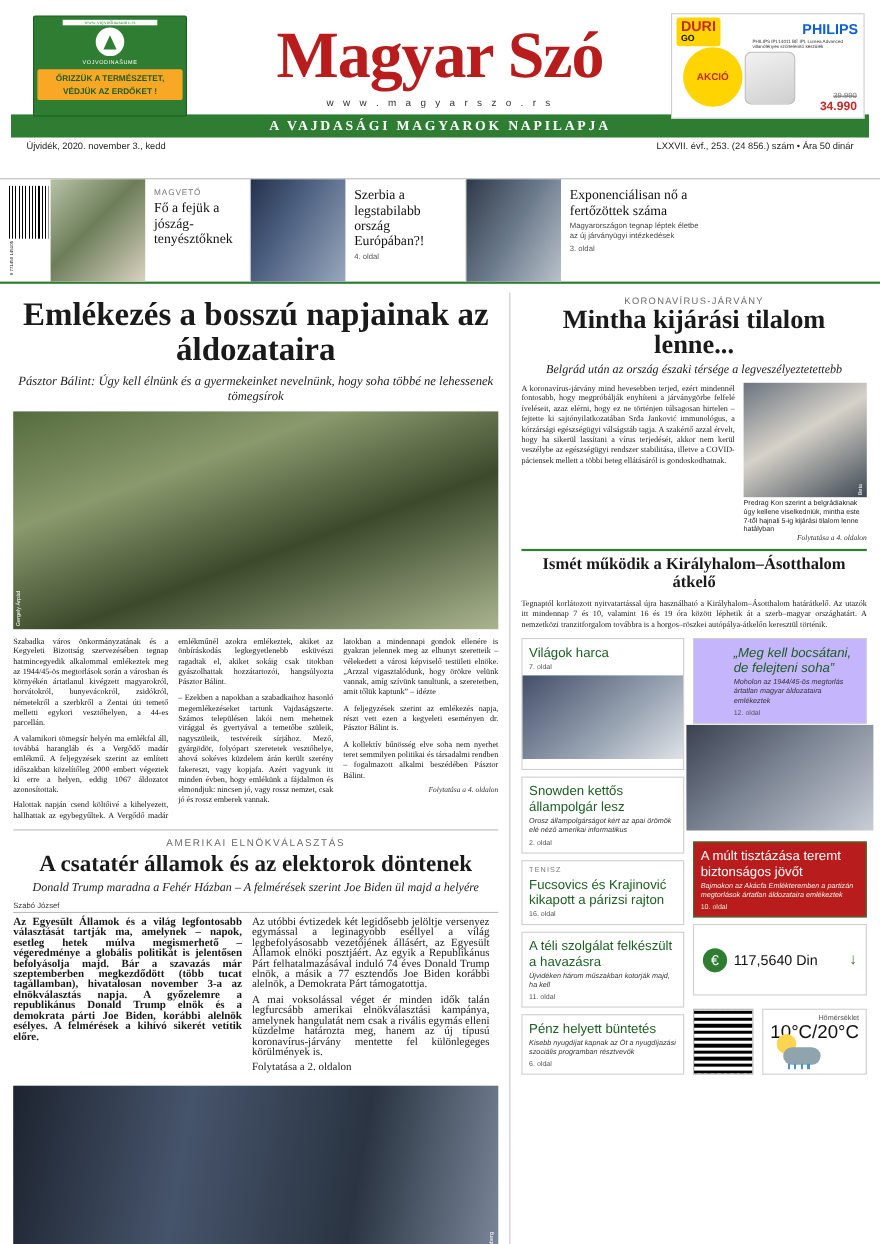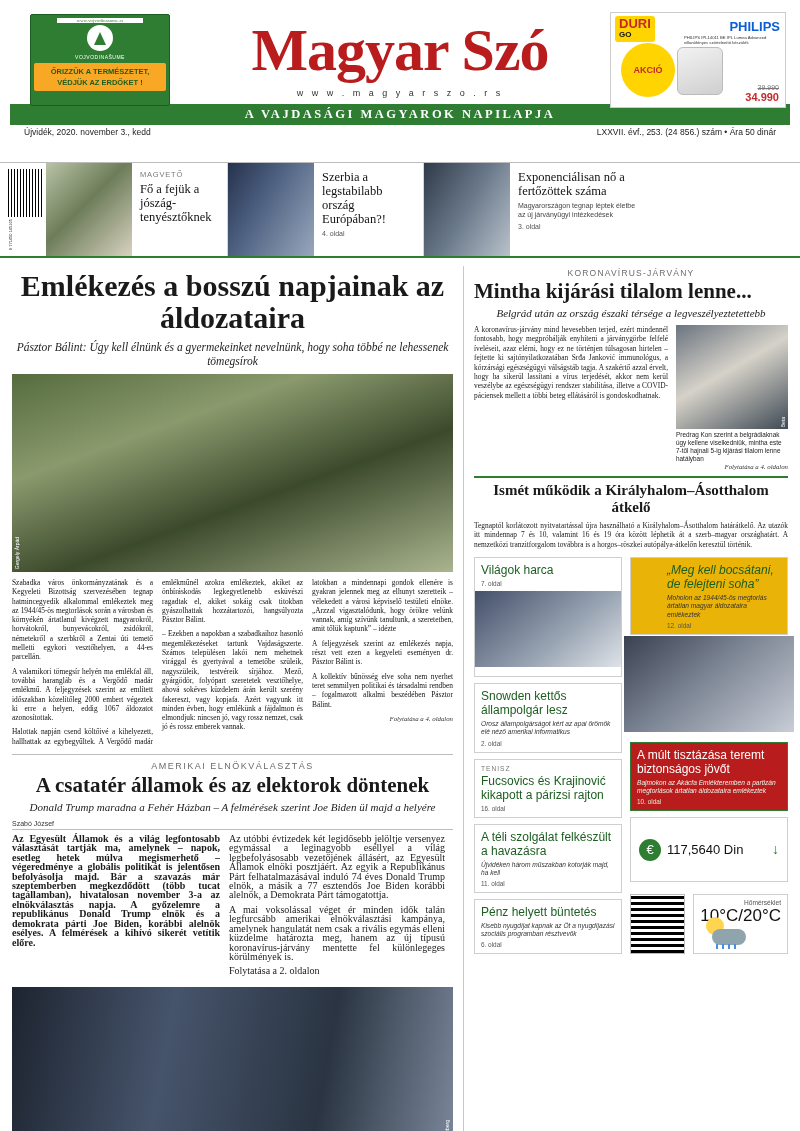--- a/index.html
+++ b/index.html
@@ -109,42 +109,42 @@
   .byline { font-family:"Liberation Sans",sans-serif; font-size:7px; border-bottom:1px solid #bbb; padding-bottom:2px; margin-bottom:4px; color:#333;}
   .twocol { display:flex; gap:9px; }
   .body-col { font-size:10px; line-height:9.4px; text-align:justify;}
   .body-col p{ margin:0 0 5px;}
   .bottom-photo { height: 160px; margin-top: 6px; position:relative;
     background: linear-gradient(100deg,#1d2430 0%, #46546b 35%, #2a3442 70%, #7a8799 100%);}
   .bottom-photo .credit{ position:absolute; right:3px; bottom:3px; writing-mode: vertical-rl; transform: rotate(180deg); font-family:"Liberation Sans",sans-serif; font-size:5px; color:#fff;}
 
   
   .r-kicker { text-align:center; font-family:"Liberation Sans",sans-serif; font-size:8.5px; letter-spacing:1.2px; color:#6b6b6b; margin:2px 0 2px;}
-  h2.r-lead { font-size: 21px; line-height:23px; text-align:left; font-weight:bold; margin:0 0 4px;}
+  h2.r-lead { font-size: 24px; line-height:23px; text-align:center; font-weight:bold; margin:0 0 4px;}
   .r-sub { text-align:center; font-style:italic; font-size:11px; line-height:13px; margin-bottom:5px;}
   .r-flow { display:flex; gap:8px; }
   .r-text { font-size:7.4px; line-height:9.4px; text-align:justify; flex:1;}
   .r-text p{margin:0 0 5px;}
   .r-photo { width:112px; height:104px; background:linear-gradient(150deg,#6b7480 0%,#d6d2c9 45%,#3f4a55 100%); position:relative;}
   .r-photo .credit{position:absolute;right:2px;bottom:2px;writing-mode:vertical-rl;transform:rotate(180deg);font-family:"Liberation Sans",sans-serif;font-size:5px;color:#fff;}
   .r-cap { font-family:"Liberation Sans",sans-serif; font-size:6.4px; line-height:8px; color:#222; width:112px; margin-top:2px;}
   .r-cont { font-style:italic; font-size:6.8px; text-align:right; color:#333;}
 
   .box-green-rule { border-top:2px solid #2e7d32; margin:6px 0 4px;}
   h3.r-lead2 { font-size:15px; line-height:17px; text-align:center; font-weight:bold; margin:4px 0 5px;}
   .r-body2 { font-size:7.4px; line-height:9.4px; text-align:justify; }
 
   
   .rail { display:flex; gap:8px; margin-top:8px; }
   .rail-col { display:flex; flex-direction:column; gap:6px; }
   .rail-col.a { width:150px; }
   .rail-col.b { width:158px; }
   .card { border:1px solid #cfcfcf; padding:5px 6px; }
   .card.green { background:#b91c1c; color:#fff; border-color:#2e7d32;}
-  .card.gray { background:#eab308;padding-left:36px; }
+  .card.gray { background:#c4b5fd;padding-left:36px; }
   .card .c-title { font-family:"Liberation Sans",sans-serif; font-size:12px; line-height:14px; color:#1b5e20;}
   .card.green .c-title{ color:#fff;}
   .card .c-title.q { font-style:italic; }
   .card .c-sub { font-family:"Liberation Sans",sans-serif; font-size:6.6px; line-height:8.2px; font-style:italic; color:#333; margin-top:3px;}
   .card.green .c-sub{color:#e8f5e9;}
   .card .c-page { font-family:"Liberation Sans",sans-serif; font-size:6.4px; color:#555; margin-top:3px;}
   .card.green .c-page{color:#dcedc8;}
   .card .c-kick { font-family:"Liberation Sans",sans-serif; font-size:6.6px; letter-spacing:1px; color:#777; margin-bottom:2px;}
   .card-photo { height:84px; background:linear-gradient(140deg,#44506a,#9aa5b4 60%,#dfe3e8); margin:-5px -6px 4px; }
   .card-photo.people { background:linear-gradient(140deg,#3a4150,#7b8493 45%,#c8cdd6); height:96px;}

